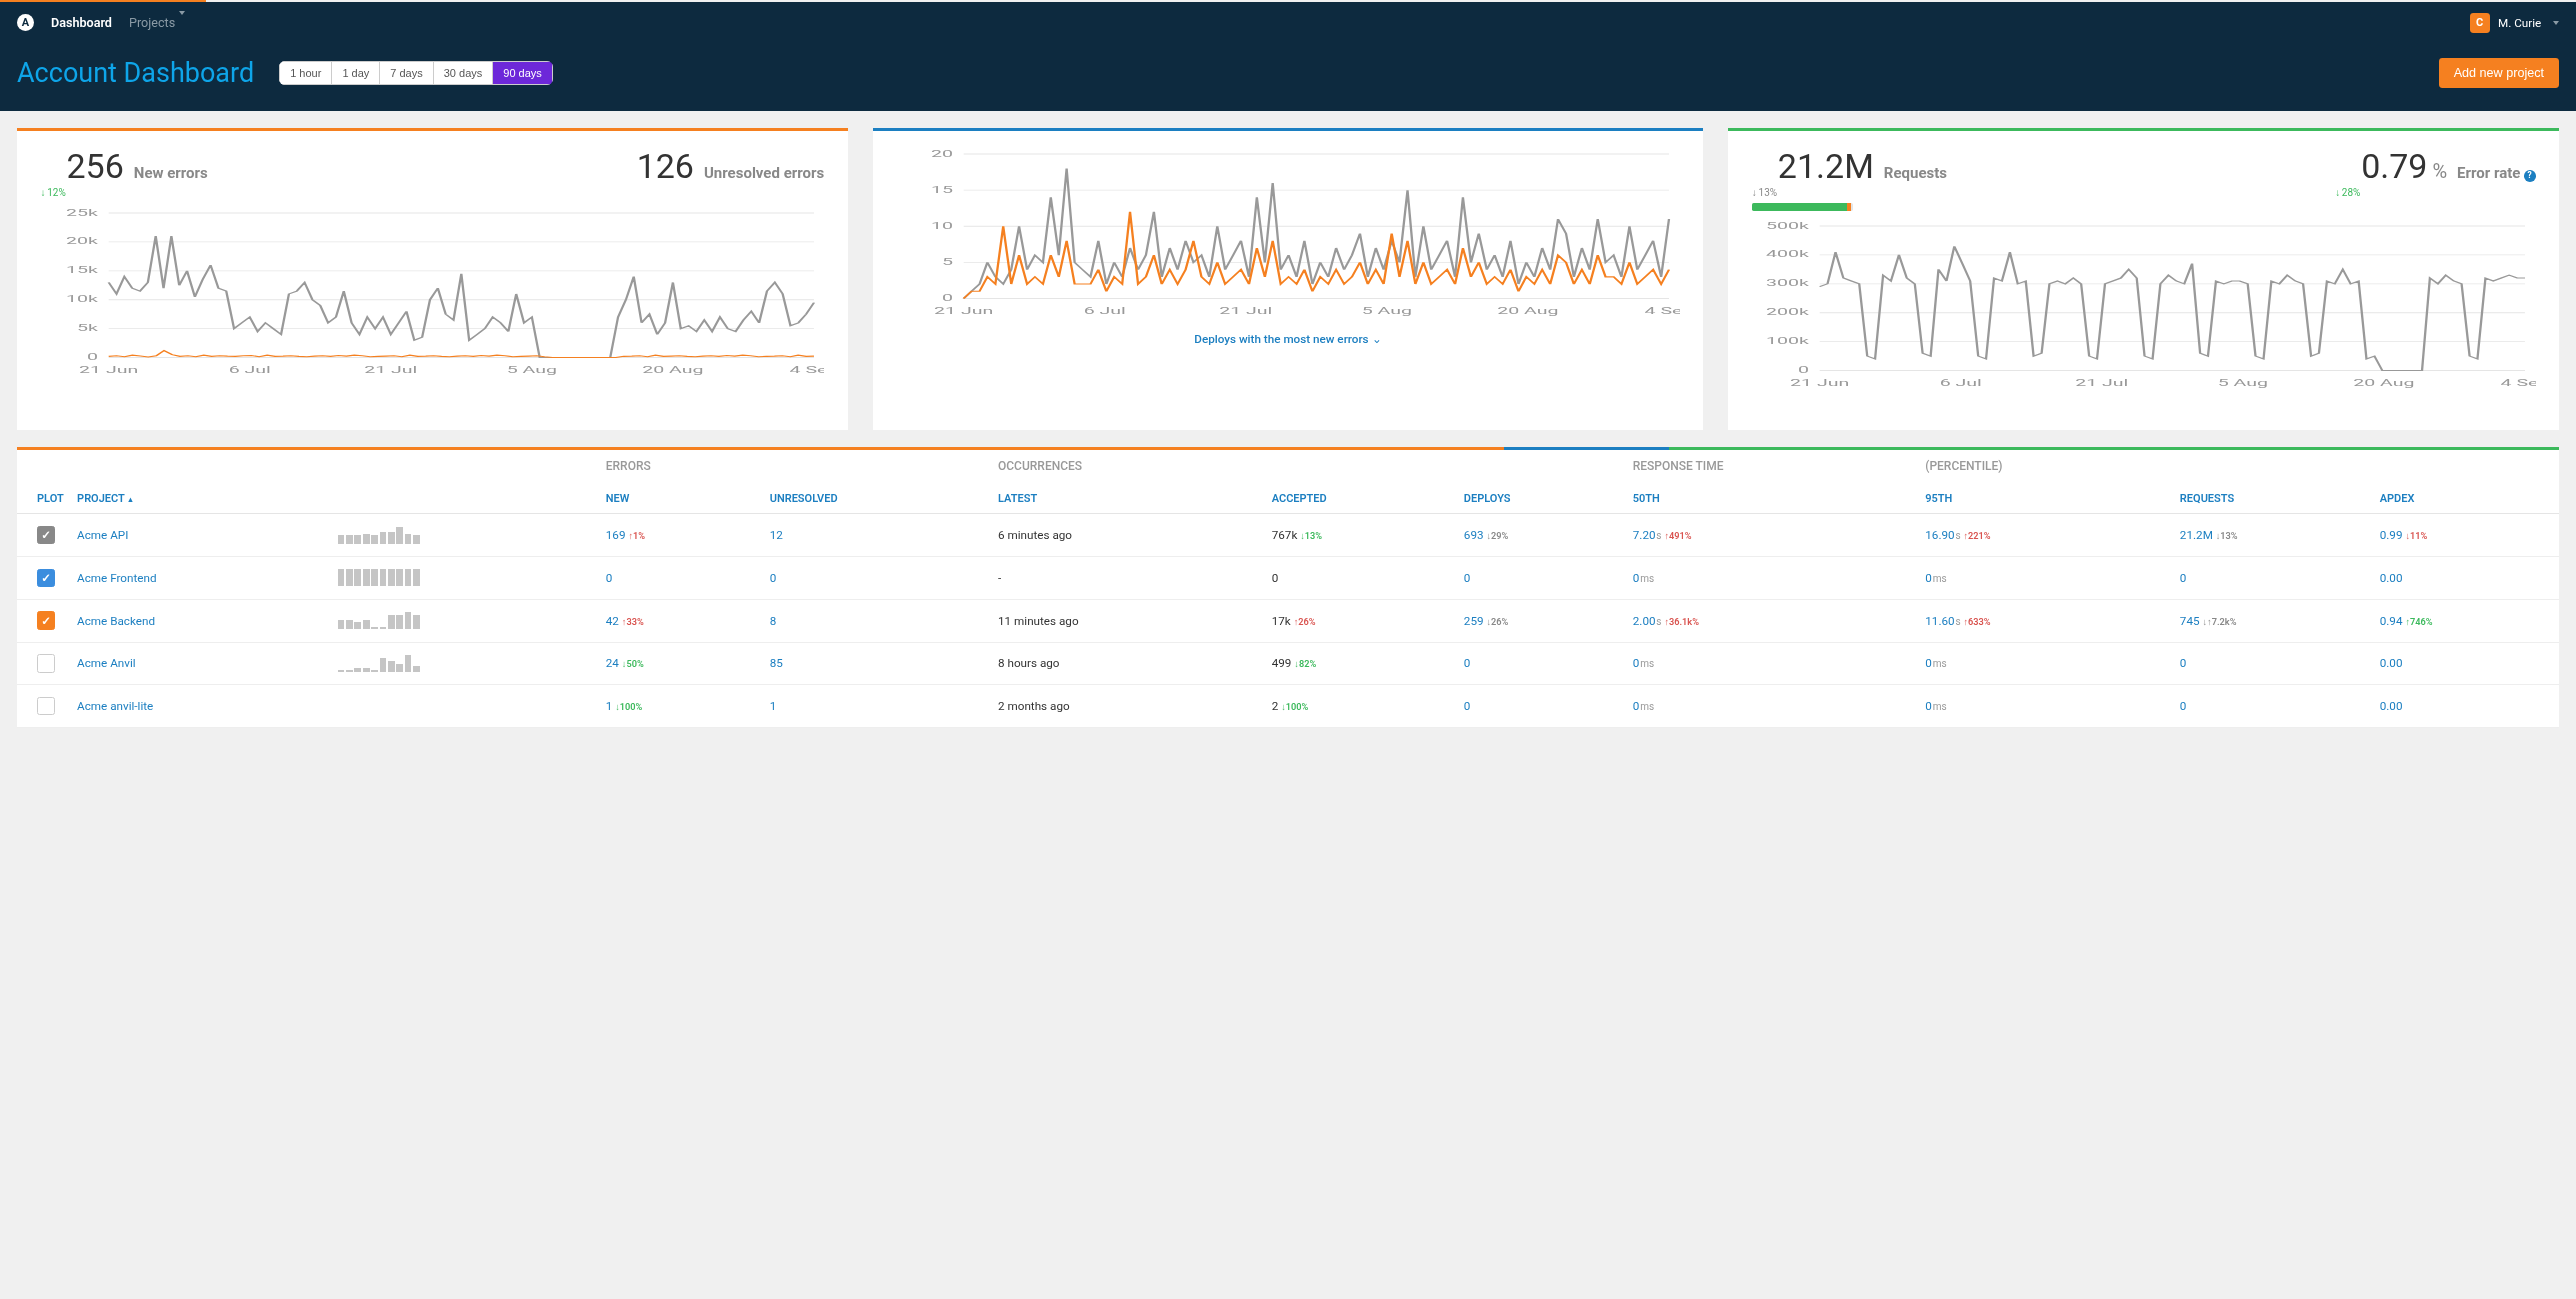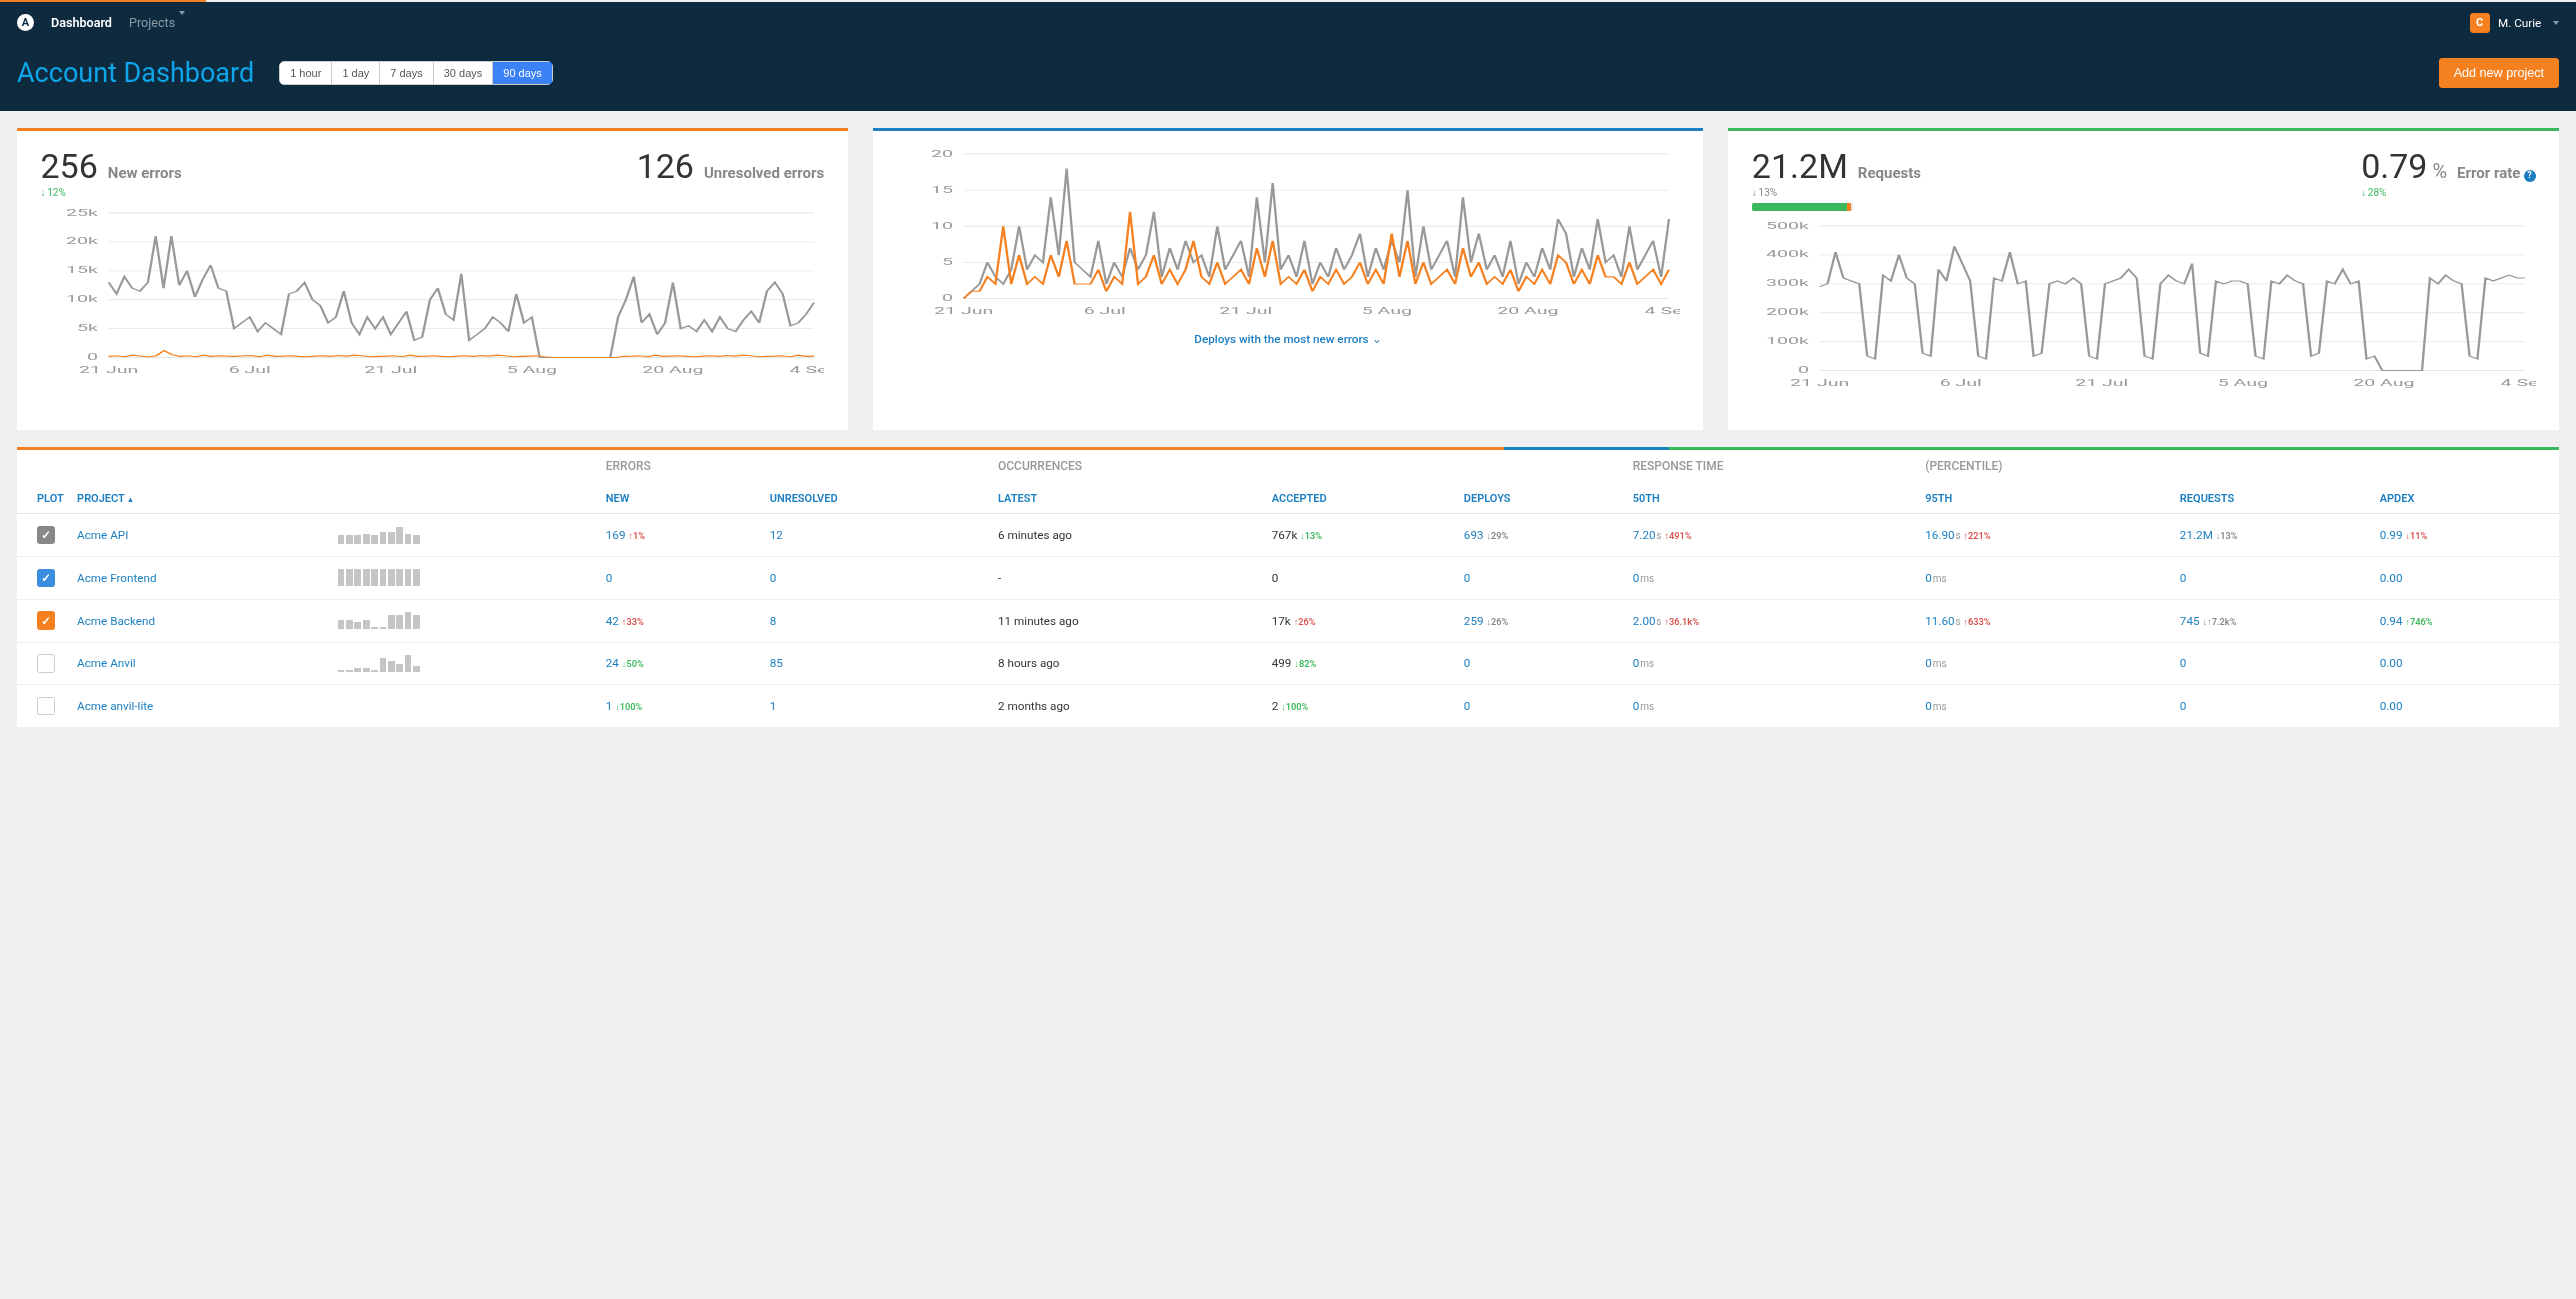--- a/index.html
+++ b/index.html
@@ -12,31 +12,31 @@
 .nav-item.dim { color: #8a9aa5; font-weight: 400; }
 .nav-right { display: flex; align-items: center; gap: 8.4px; cursor: pointer; }
 .avatar-hex { width: 20px; height: 20px; background: #f58020; display: flex; align-items: center; justify-content: center; color: #fff; font-weight: bold; border-radius: 3.4px; font-size: 11px; }
 .caret { width: 0; height: 0; border-left: 3.4px solid transparent; border-right: 3.4px solid transparent; border-top: 4.2px solid #8a9aa5; margin-left: 3.4px; }
 .header-row { background: #0d2a3f; padding: 13.4px 17px 22px; display: flex; align-items: center; justify-content: space-between; }
 .header-left { display: flex; align-items: center; gap: 25px; }
 .page-title { color: #0ea5e9; font-size: 27px; font-weight: 400; }
 .btn-group { display: flex; border-radius: 6px; overflow: hidden; }
 .btn-group button { border: 0.8px solid #ccc; background: #fff; padding: 5px 10px; font-size: 11px; cursor: pointer; border-right-width: 0; color: #555; }
 .btn-group button:last-child { border-right-width: 0.8px; }
-.btn-group button.selected { background: #3b82f6; color: #fff; }
+.btn-group button.selected { background: #6d28d9; color: #fff; }
 .btn-primary { background: #f58020; color: #fff; border: none; padding: 8.4px 15px; font-size: 12.6px; border-radius: 3.4px; cursor: pointer; font-weight: 500; }
 .content { padding: 17px; }
 .cards-row { display: flex; gap: 25px; }
 .card { background: #fff; flex: 1; border-top: 3.4px solid; min-height: 302px; padding: 18.4px 23.5px; position: relative; }
 .card.orange { border-top-color: #f58020; }
 .card.blue { border-top-color: #1c7fc1; }
 .card.green { border-top-color: #3cb95c; }
 .card-stats { display: flex; justify-content: space-between; margin-bottom: 10px; }
 .stat-block { display: flex; flex-direction: column; }
-.stat-top { display: flex; align-items: baseline; gap: 10px; }
+.stat-top { display: flex; align-items: baseline; gap: 10px; margin-left: 26px; }
 .stat-value { font-size: 34px; font-weight: 400; color: #333; line-height: 1; }
 .stat-label { font-size: 15px; color: #888; font-weight: bold; }
 .stat-change { font-size: 10px; color: #888; margin-top: 3.4px; display: flex; align-items: center; gap: 1.7px; }
 .arrow-down { color: #3cb95c; }
 .arrow-down::before { content: "↓"; font-weight: bold; }
 .arrow-down-gray::before { content: "↓"; color: #888; font-weight: bold; }
 .pct-symbol { font-size: 20px; color: #888; margin-left: -5px; }
 .help-icon { display: inline-block; width: 11.7px; height: 11.7px; background: #1c7fc1; color: #fff; border-radius: 50%; font-size: 8.4px; text-align: center; line-height: 11.7px; margin-left: 3.4px; }
 .progress-bar { height: 8.4px; background: #e5e5e5; width: 101px; margin-top: 5px; border-radius: 1.7px; overflow: hidden; display: flex; }
 .progress-green { background: #3cb95c; height: 100%; }

